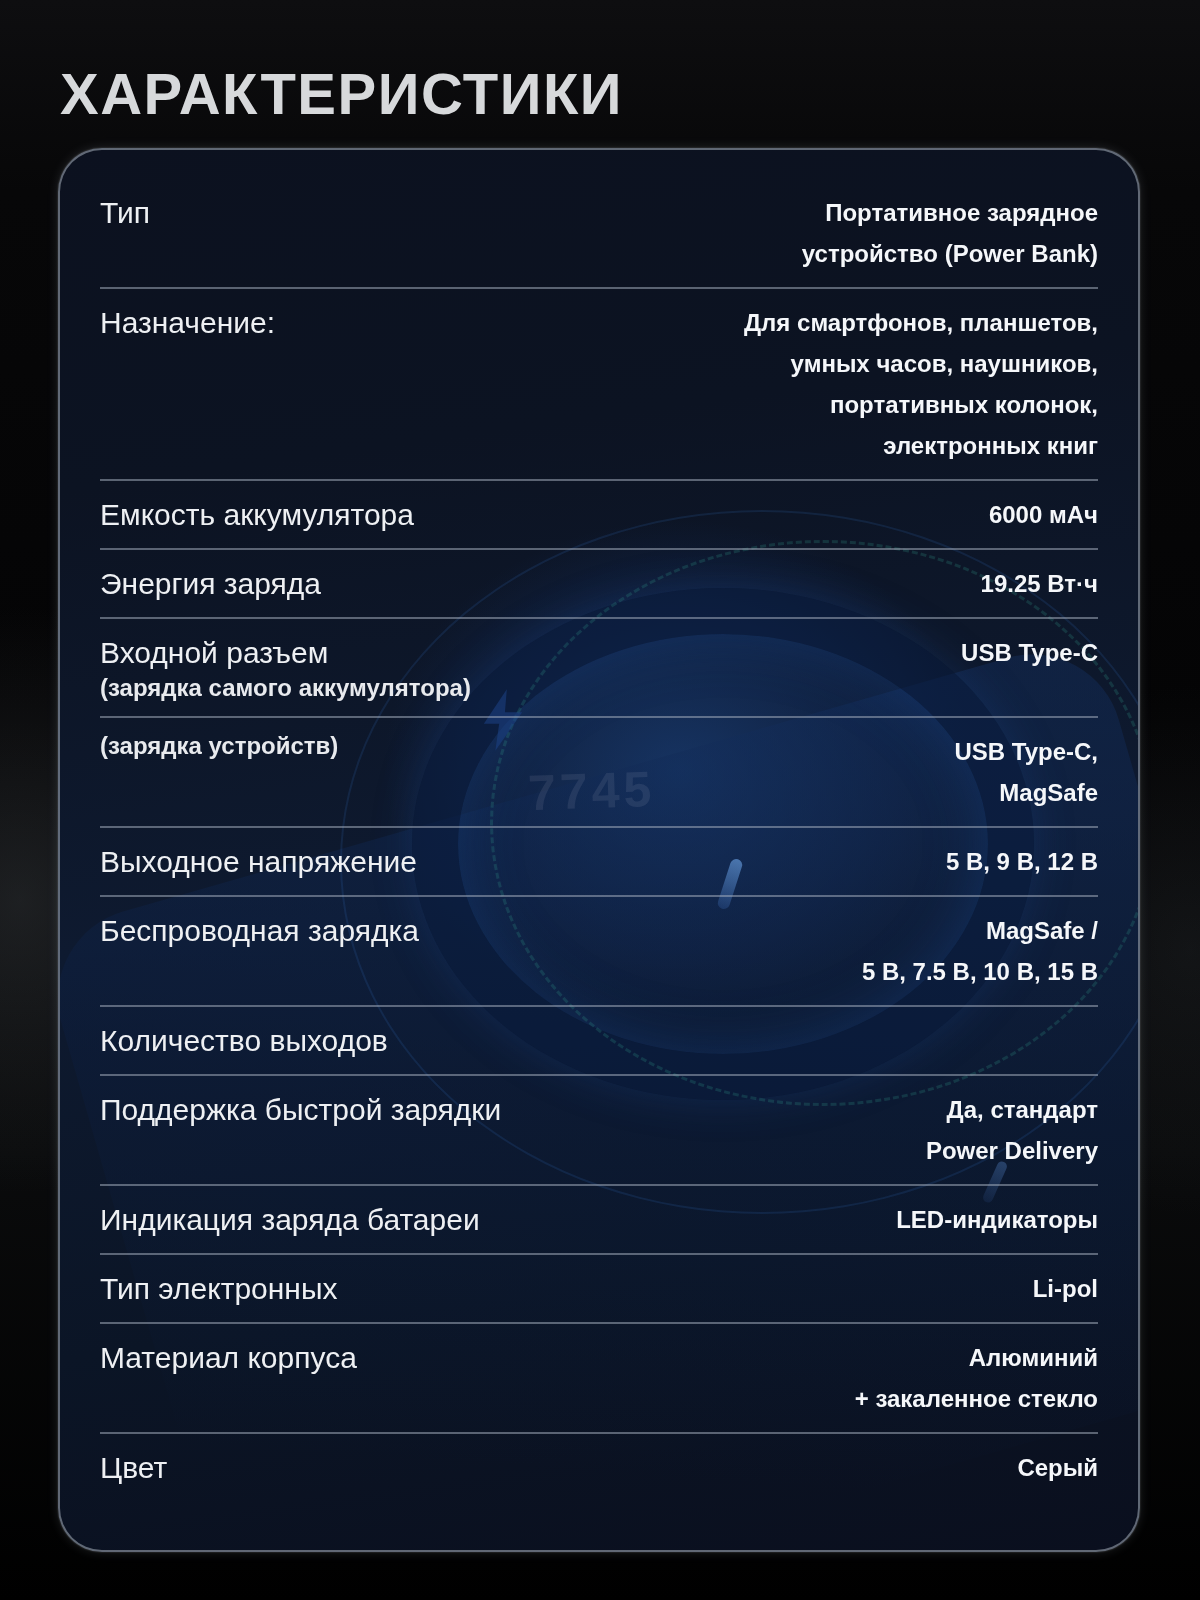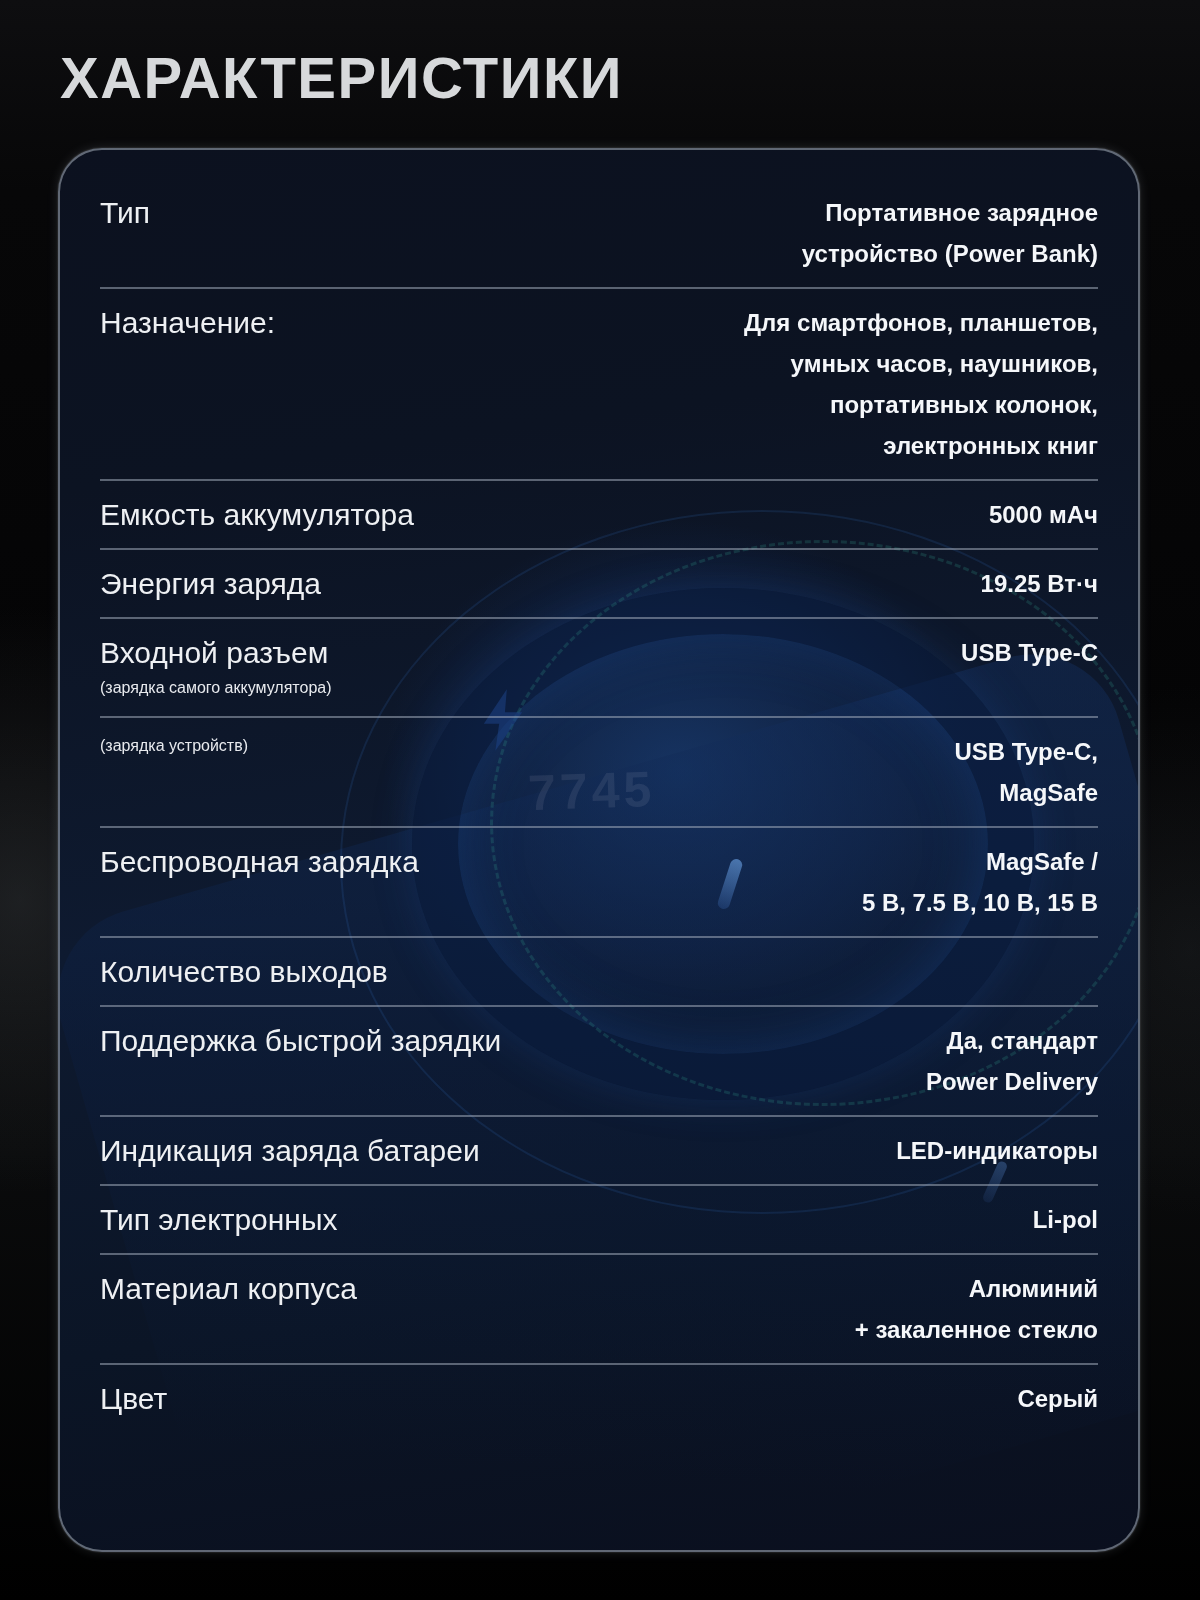--- a/index.html
+++ b/index.html
@@ -7,21 +7,21 @@
     position:relative;
     width:1200px;height:1600px;
     overflow:hidden;
     font-family:"Liberation Sans", sans-serif;
     background:
       radial-gradient(340px 420px at 20px 900px, rgba(82,88,94,0.30), transparent 70%),
       radial-gradient(300px 380px at 1190px 950px, rgba(60,66,72,0.22), transparent 70%),
       linear-gradient(180deg, #0e0e10 0%, #070708 12%, #040405 45%, #0a0b0c 72%, #000 100%);
   }
   .page-title{
-    position:absolute;left:60px;top:44px;margin:0;
+    position:absolute;left:60px;top:60px;margin:0;
     font-size:58px;font-weight:800;letter-spacing:1.5px;
     color:#d7d9db;
   }
   .spec-card{
     position:absolute;left:58px;top:148px;
     width:1082px;height:1404px;
     box-sizing:border-box;
     border-radius:44px;
     border:2px solid rgba(168,177,188,0.55);
     box-shadow:0 0 12px rgba(200,210,225,0.14), 0 0 2px rgba(255,255,255,0.25);
@@ -80,21 +80,21 @@
     padding:13px 0;
     border-bottom:2px solid rgba(165,175,190,0.52);
   }
   .row-first{padding-top:42px;}
   .row-last{border-bottom:none;}
   .spec-label{
     color:#eef0f3;font-size:30px;font-weight:500;line-height:41px;
     flex:0 1 auto;
   }
   .spec-sub{
-    display:block;color:#e8eaee;font-size:16px;font-weight:400;line-height:30px;
+    display:block;color:#e8eaee;font-size:24px;font-weight:700;line-height:30px;
   }
   .spec-value{
     color:#f5f7fa;font-size:24px;font-weight:700;line-height:41px;
     text-align:right;white-space:pre-line;flex:1 0 auto;
   }
 </style>
 </head>
 <body>
 
 <div class="page">
@@ -123,39 +123,43 @@
       </div>
       <div class="row">
         <div class="spec-label">Назначение:</div>
         <div class="spec-value">Для смартфонов, планшетов,
 умных часов, наушников,
 портативных колонок,
 электронных книг</div>
       </div>
       <div class="row">
         <div class="spec-label">Емкость аккумулятора</div>
-        <div class="spec-value">5000 мАч</div>
+        <div class="spec-value">6000 мАч</div>
       </div>
       <div class="row">
         <div class="spec-label">Энергия заряда</div>
         <div class="spec-value">19.25 Вт·ч</div>
       </div>
       <div class="row">
         <div class="spec-label">
           <span>Входной разъем</span>
           <span class="spec-sub">(зарядка самого аккумулятора)</span>
         </div>
         <div class="spec-value">USB Type-C</div>
       </div>
       <div class="row">
         <div class="spec-label">
           <span class="spec-sub">(зарядка устройств)</span>
         </div>
         <div class="spec-value">USB Type-C,
 MagSafe</div>
+      </div>
+      <div class="row">
+        <div class="spec-label">Выходное напряжение</div>
+        <div class="spec-value">5 В, 9 В, 12 В</div>
       </div>
       <div class="row">
         <div class="spec-label">Беспроводная зарядка</div>
         <div class="spec-value">MagSafe /
 5 В, 7.5 В, 10 В, 15 В</div>
       </div>
       <div class="row">
         <div class="spec-label">Количество выходов</div>
       </div>
       <div class="row">

